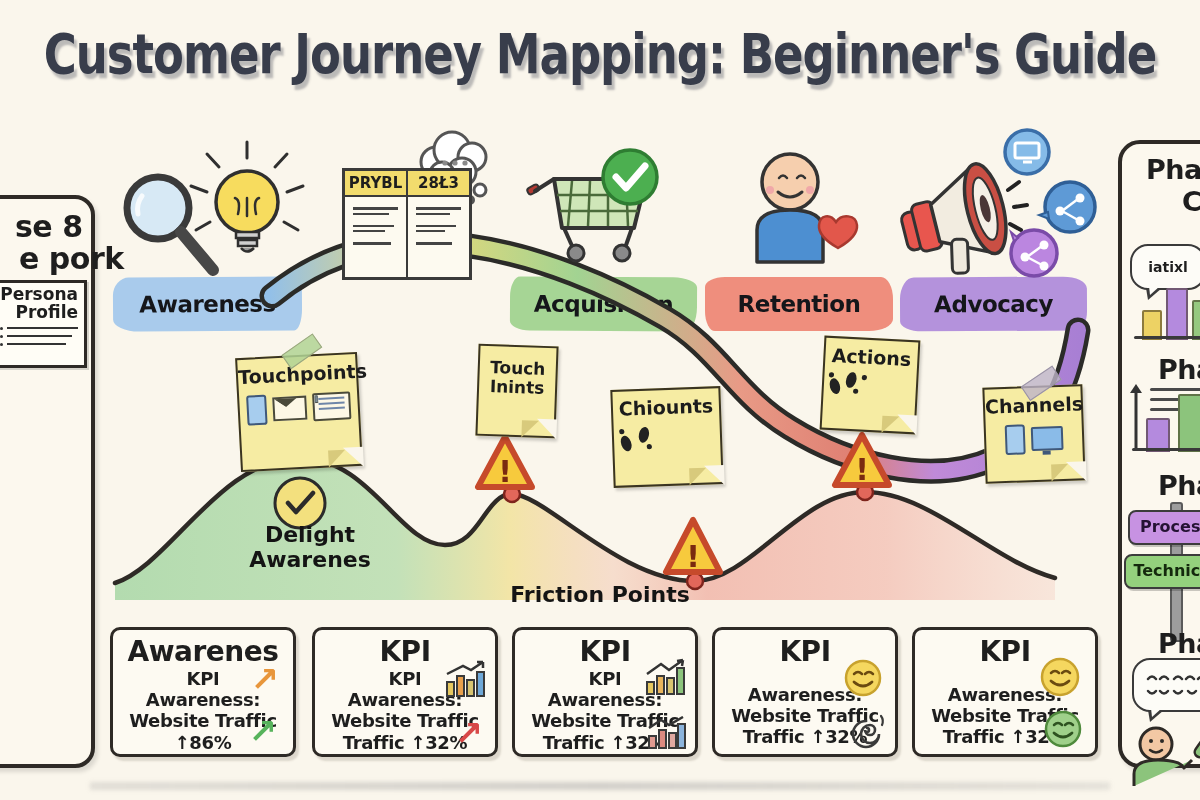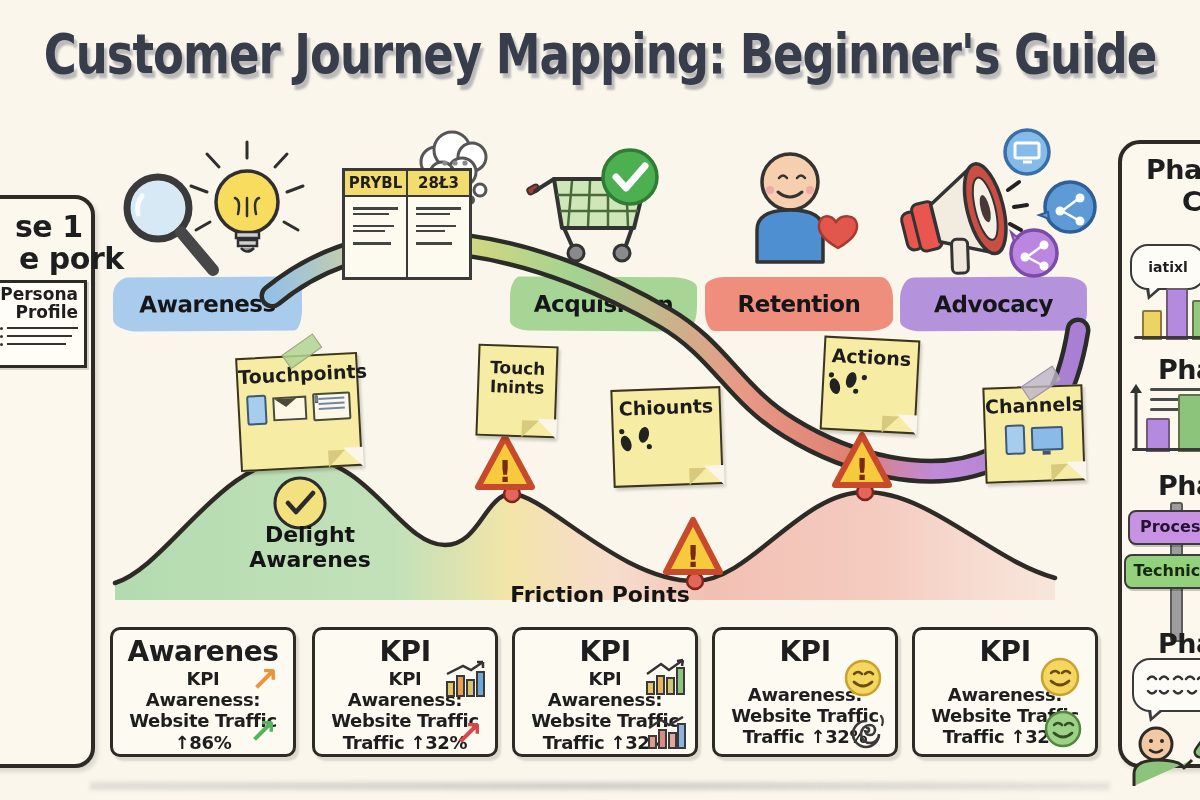--- a/index.html
+++ b/index.html
@@ -436,21 +436,21 @@
       <path d="M12,25 q9,8 18,0" fill="none" stroke="#6a4a10" stroke-width="2.8" stroke-linecap="round"></path>
     </svg>
     <svg class="kpi-icon" style="right:12px;bottom:5px;" width="40" height="40">
       <circle cx="20" cy="20" r="17" fill="#9fd08a" stroke="#4f8a3c" stroke-width="2.5"></circle>
       <path d="M11,16 q4,-4 8,0 M22,16 q4,-4 8,0" fill="none" stroke="#2e5220" stroke-width="2.5" stroke-linecap="round"></path>
       <path d="M11,24 q9,8 18,0" fill="none" stroke="#2e5220" stroke-width="2.8" stroke-linecap="round"></path>
     </svg>
   </div>
 
   <div class="abs panel" id="left-panel">
-    <div class="panel-heading" style="left:56px;top:10px;font-size:30px;">se 1</div>
+    <div class="panel-heading" style="left:56px;top:10px;font-size:30px;">se 8</div>
     <div class="panel-heading" style="left:60px;top:42px;font-size:30px;">e pork</div>
     <div id="persona-card">
       <div class="pc-title">Persona Profile</div>
       <div class="pc-row">
           <div class="pc-dot"></div>
           <div class="pc-line"></div>
         </div>
       <div class="pc-row">
           <div class="pc-dot"></div>
           <div class="pc-line" style="margin-right:6px;"></div>

